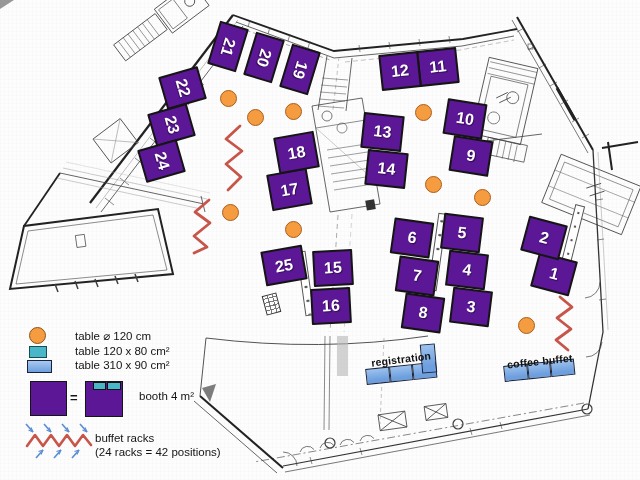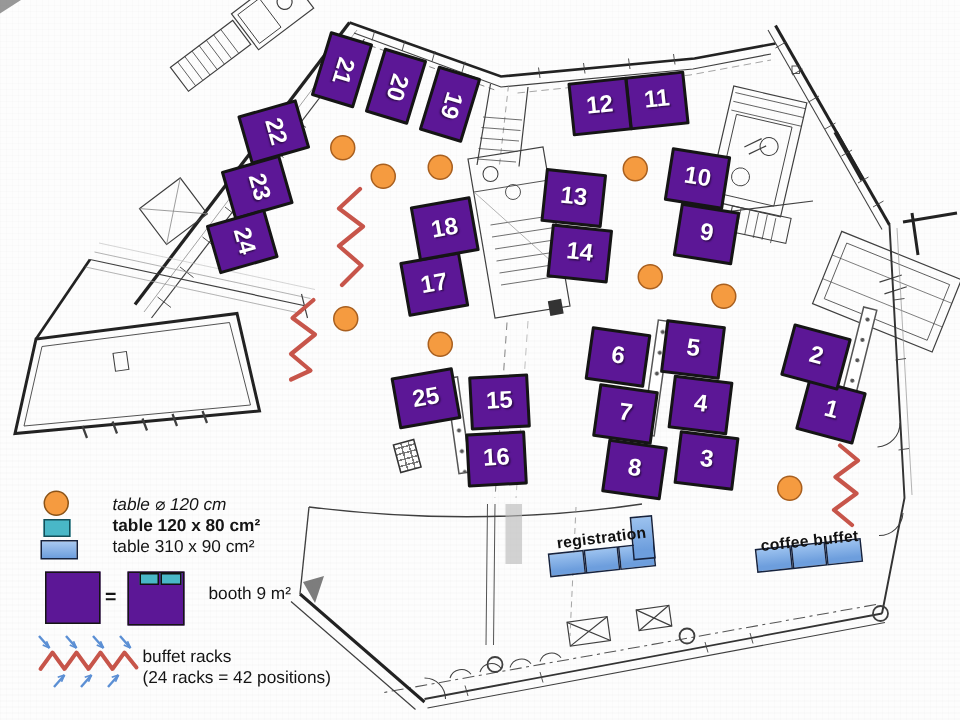--- a/index.html
+++ b/index.html
@@ -328,33 +328,33 @@
 
   <div class="table-row" style="left:504px;top:366px;width:71px;height:16px;transform:rotate(-6deg);transform-origin:left center;">
     <div class="table-seg"></div>
     <div class="table-seg"></div>
     <div class="table-seg"></div>
   </div>
   <div class="area-label" style="left:507px;top:355px;transform:rotate(-6deg);">coffee buffet</div>
 
   <div class="legend">
     <div class="lg-circle" style="left:29px;top:327px;"></div>
-    <div class="lg-text" style="left:75px;top:329px;font-style:italic;">table ⌀ 120 cm</div>
+    <div class="lg-text" style="left:75px;top:329px;">table ⌀ 120 cm</div>
 
     <div class="lg-teal" style="left:29px;top:346px;width:18px;height:12px;"></div>
-    <div class="lg-text" style="left:75px;top:345px;font-weight:bold;">table 120 x 80 cm²</div>
+    <div class="lg-text" style="left:75px;top:345px;">table 120 x 80 cm²</div>
 
     <div class="lg-blue" style="left:27px;top:360px;width:25px;height:13px;"></div>
     <div class="lg-text" style="left:75px;top:359px;">table 310 x 90 cm²</div>
 
     <div class="lg-purple" style="left:30px;top:381px;width:37px;height:35px;"></div>
     <div class="lg-text" style="left:70px;top:390px;font-weight:bold;font-size:13px;">=</div>
     <div class="lg-purple" style="left:85px;top:381px;width:38px;height:36px;">
       <div class="lg-mini-teal" style="left:7px;top:0px;width:13px;height:8px;"></div>
       <div class="lg-mini-teal" style="left:21px;top:0px;width:14px;height:8px;"></div>
     </div>
-    <div class="lg-text" style="left:139px;top:390px;">booth 9 m²</div>
+    <div class="lg-text" style="left:139px;top:390px;">booth 4 m²</div>
 
     <div class="lg-text" style="left:95px;top:432px;">buffet racks</div>
     <div class="lg-text" style="left:95px;top:446px;">(24 racks = 42 positions)</div>
   </div>
 
 </div>
 
 </body></html>

